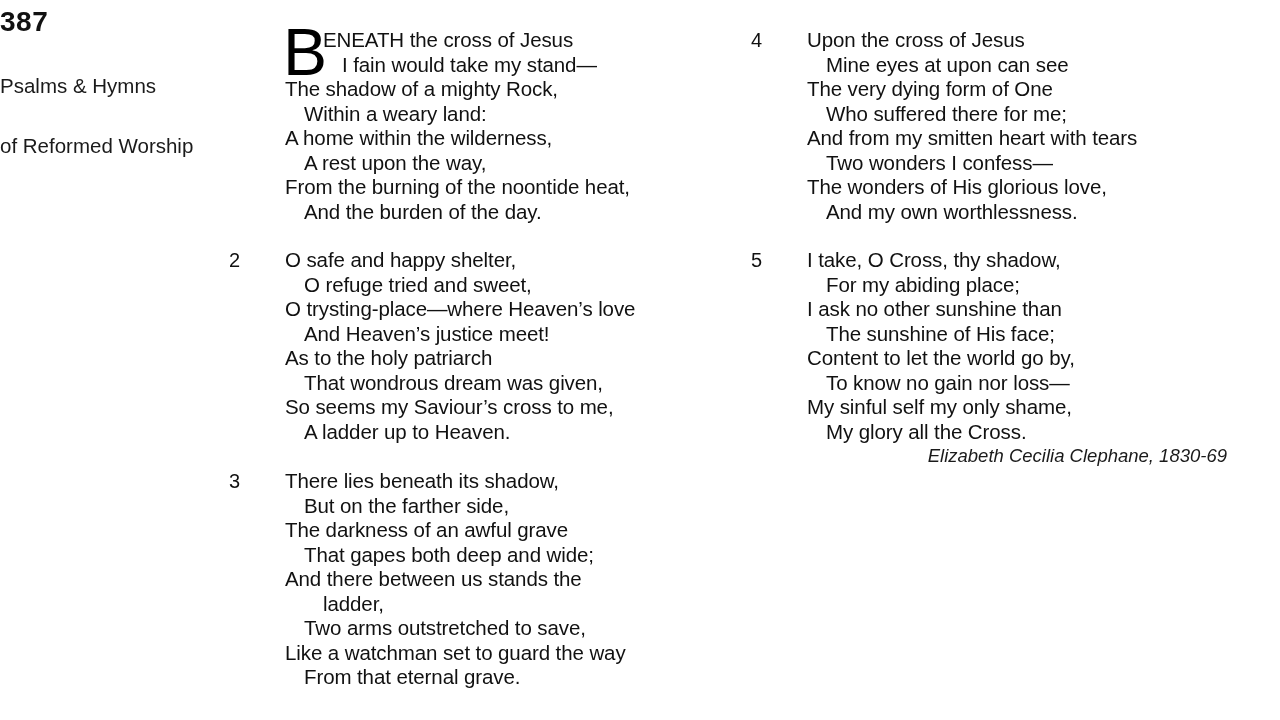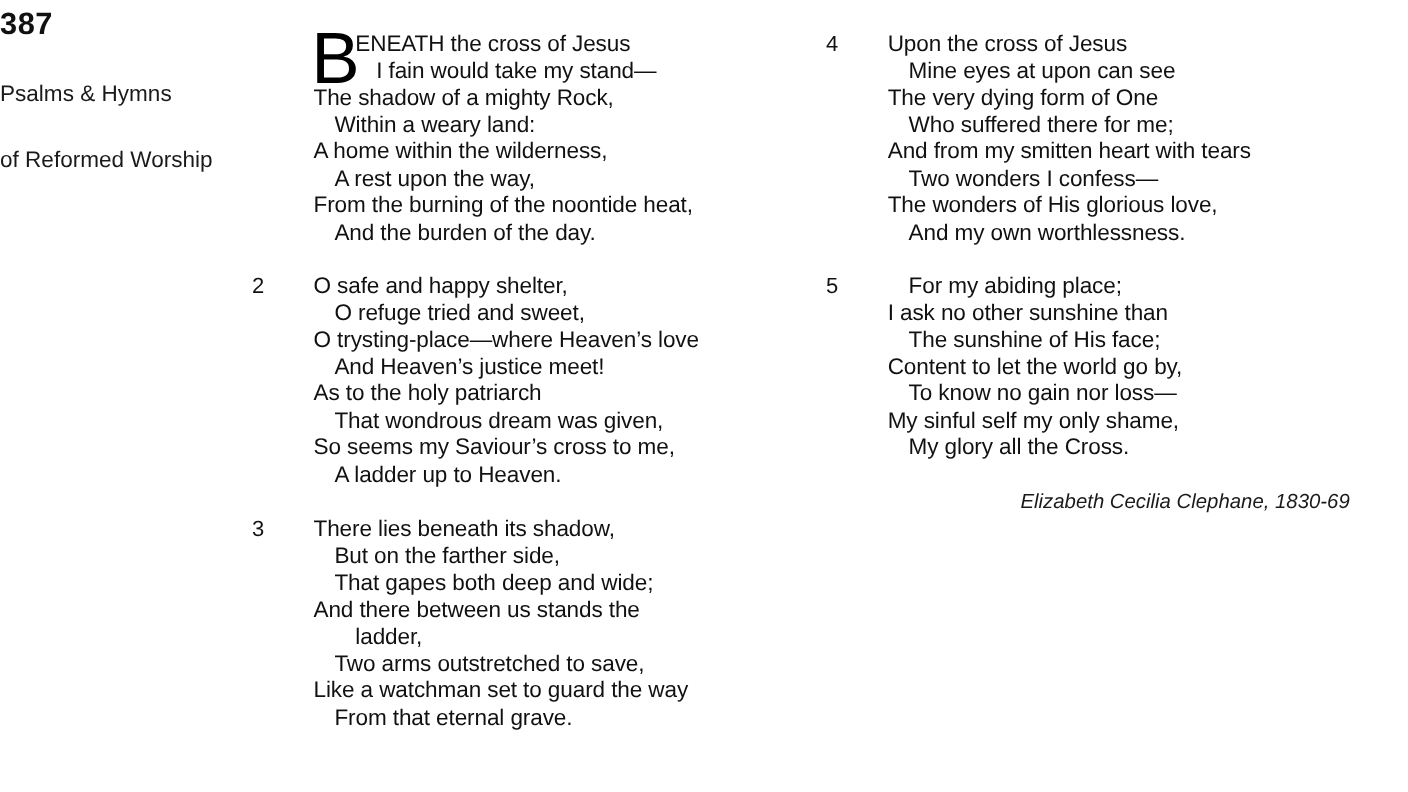--- a/index.html
+++ b/index.html
@@ -115,20 +115,21 @@
     <div class="line">So seems my Saviour’s cross to me,</div>
     <div class="line indent">A ladder up to Heaven.</div>
   </div>
 </div>
 
 <div class="verse" style="left:229px; top:469px;">
   <span class="verse-number">3</span>
   <div class="lines" style="left:56px;">
     <div class="line">There lies beneath its shadow,</div>
     <div class="line indent">But on the farther side,</div>
+    <div class="line">The darkness of an awful grave</div>
     <div class="line indent">That gapes both deep and wide;</div>
     <div class="line">And there between us stands the</div>
     <div class="line indent2">ladder,</div>
     <div class="line indent">Two arms outstretched to save,</div>
     <div class="line">Like a watchman set to guard the way</div>
     <div class="line indent">From that eternal grave.</div>
   </div>
 </div>
 
 <div class="verse" style="left:751px; top:28px;">
@@ -141,20 +142,21 @@
     <div class="line">And from my smitten heart with tears</div>
     <div class="line indent">Two wonders I confess—</div>
     <div class="line">The wonders of His glorious love,</div>
     <div class="line indent">And my own worthlessness.</div>
   </div>
 </div>
 
 <div class="verse" style="left:751px; top:248px;">
   <span class="verse-number">5</span>
   <div class="lines" style="left:56px;">
+    <div class="line">I take, O Cross, thy shadow,</div>
     <div class="line indent">For my abiding place;</div>
     <div class="line">I ask no other sunshine than</div>
     <div class="line indent">The sunshine of His face;</div>
     <div class="line">Content to let the world go by,</div>
     <div class="line indent">To know no gain nor loss—</div>
     <div class="line">My sinful self my only shame,</div>
     <div class="line indent">My glory all the Cross.</div>
   </div>
 </div>
 

